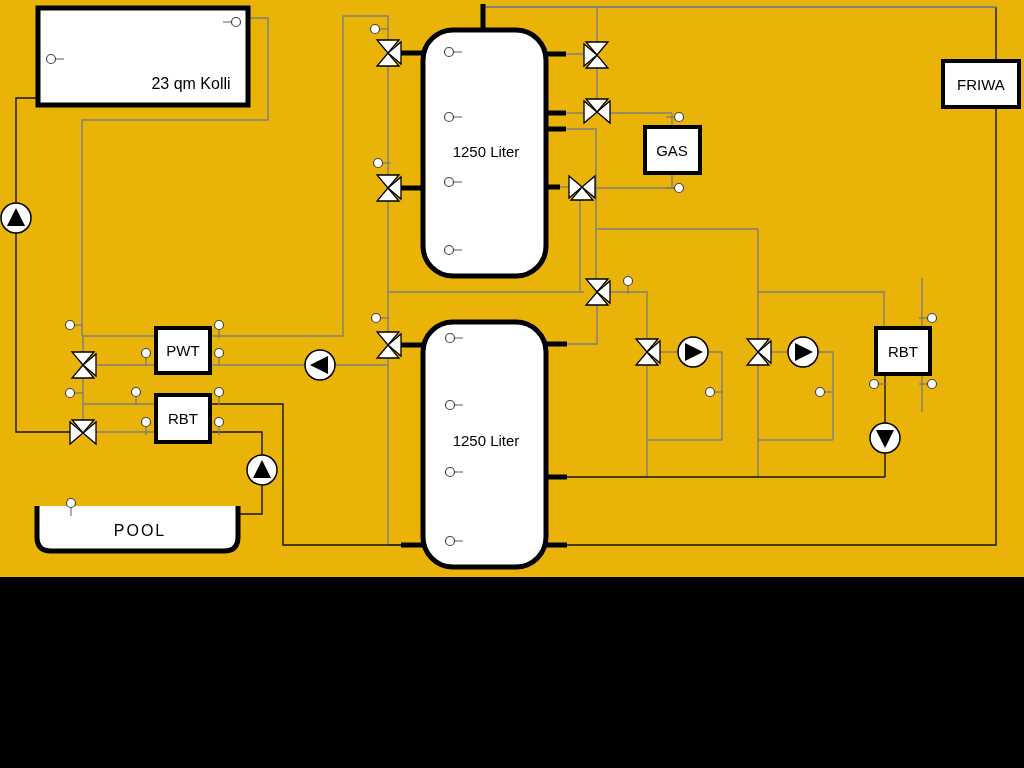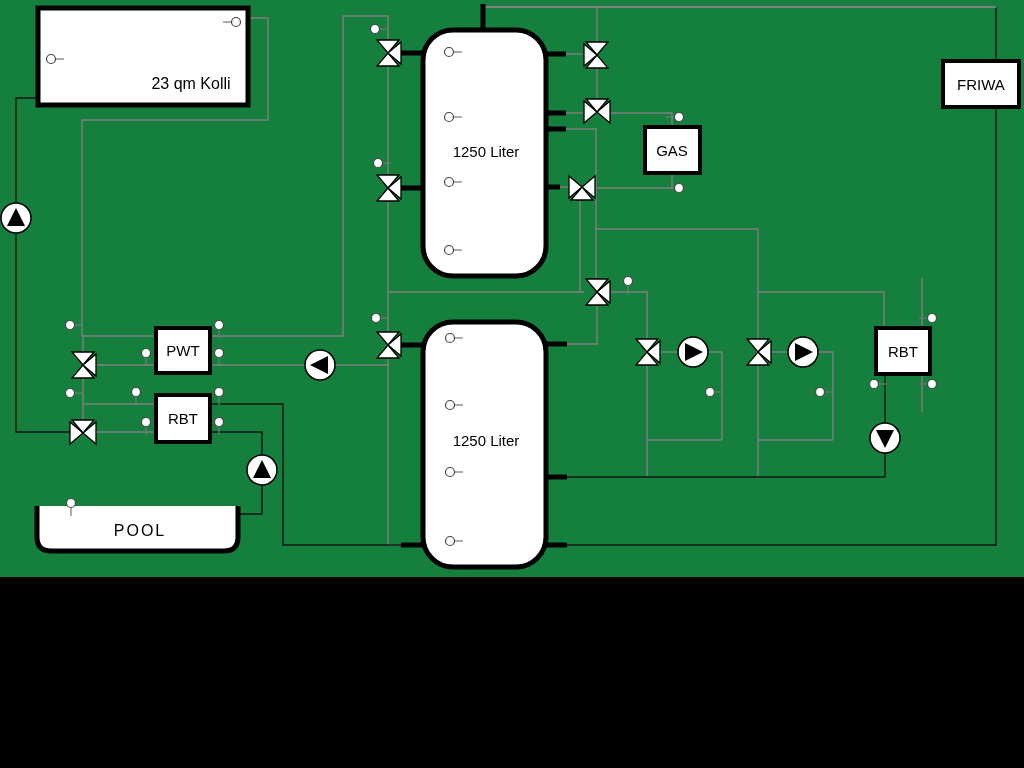--- a/index.html
+++ b/index.html
@@ -1,16 +1,16 @@
 <!DOCTYPE html>
 <html><head>
 <meta charset="utf-8">
 <style>
   html,body{margin:0;padding:0;background:#ffffff;}
-  .stage{position:relative;width:1024px;height:768px;background:#15803d;overflow:hidden;text-align:right;}
+  .stage{position:relative;width:1024px;height:768px;background:#eab308;overflow:hidden;text-align:right;}
   svg{display:block;}
   text{font-family:"Liberation Sans","DejaVu Sans",sans-serif;fill:#000;}
   .box-label{font-size:15px;font-weight:400;}
   .big-label{font-size:16px;font-weight:400;}
   .pipe-gray{stroke:#7f7f7f;stroke-width:1.4;fill:none;}
   .pipe-dark{stroke:#161616;stroke-width:1.4;fill:none;}
   .pipe-top{stroke:#7f7f7f;stroke-width:2.2;fill:none;}
   .stub{stroke:#000;stroke-width:5;fill:none;}
   .thickbox{fill:#fff;stroke:#000;stroke-width:4;}
   .heavybox{fill:#fff;stroke:#000;stroke-width:5;}

